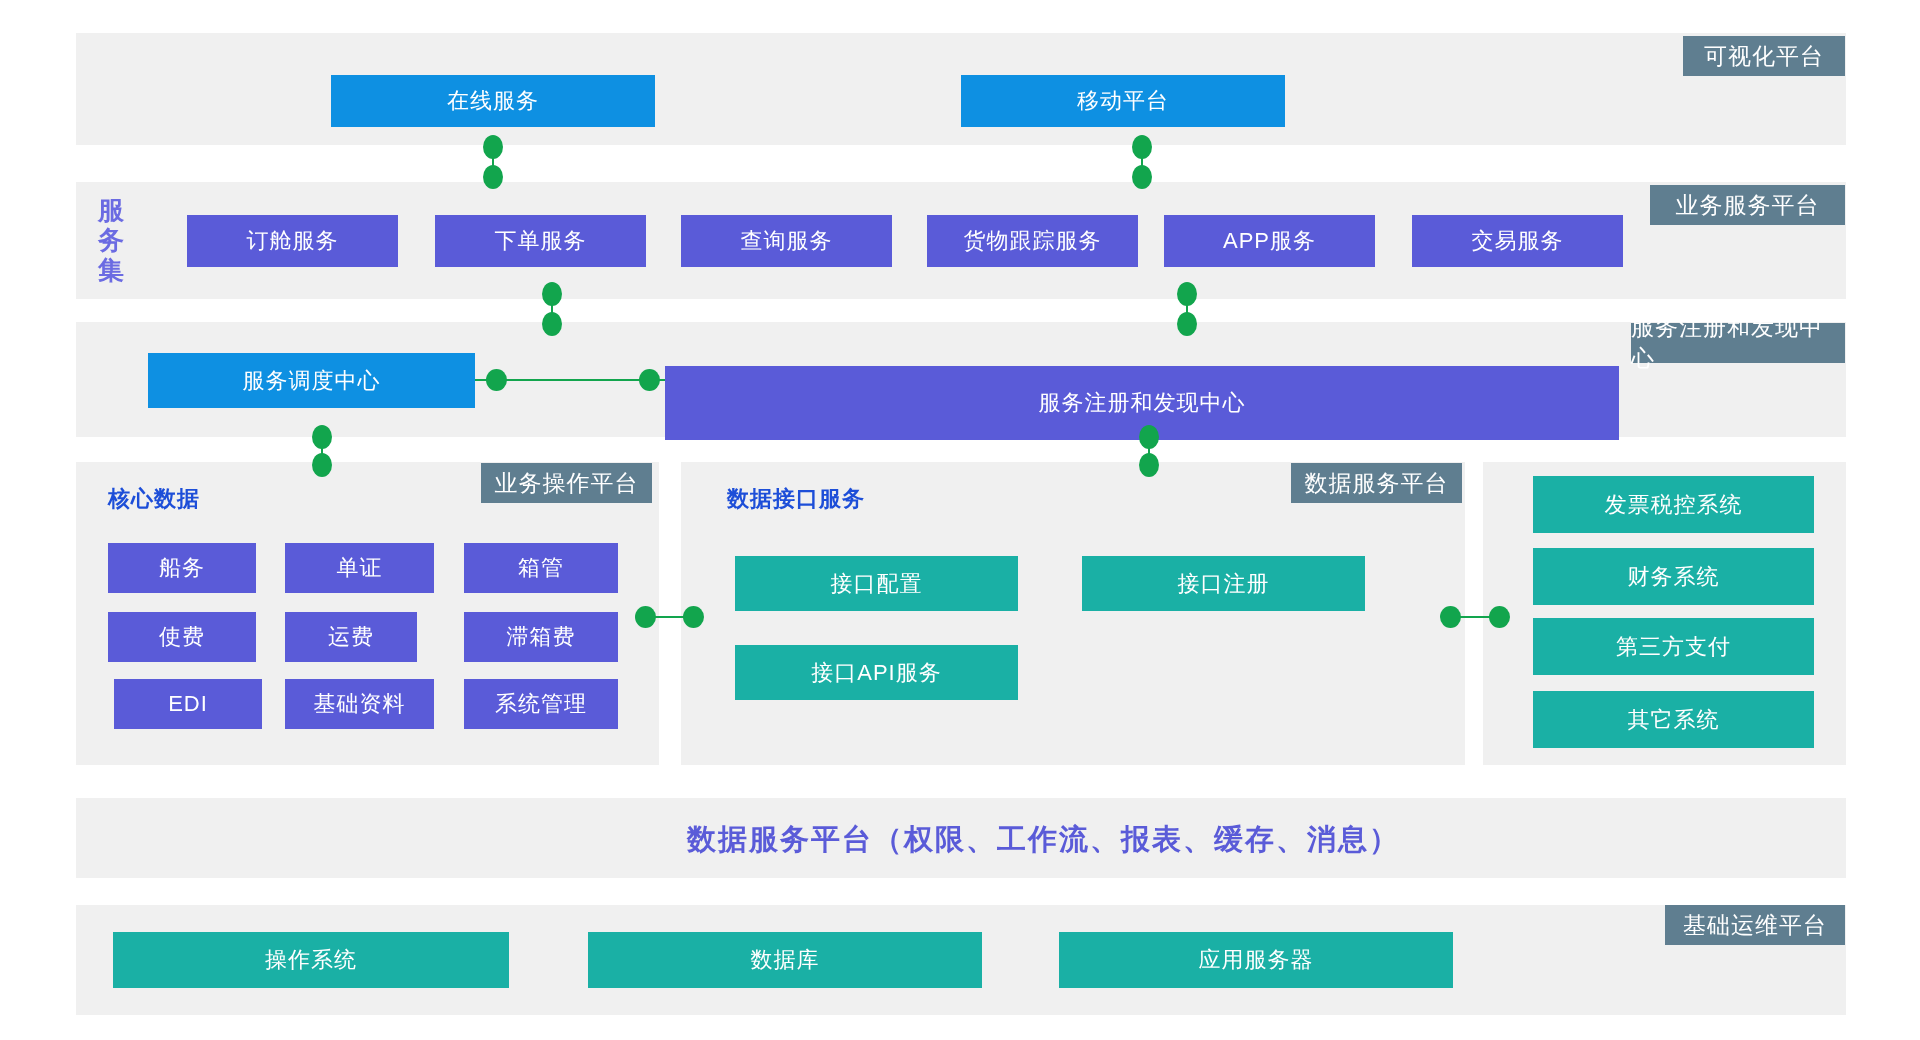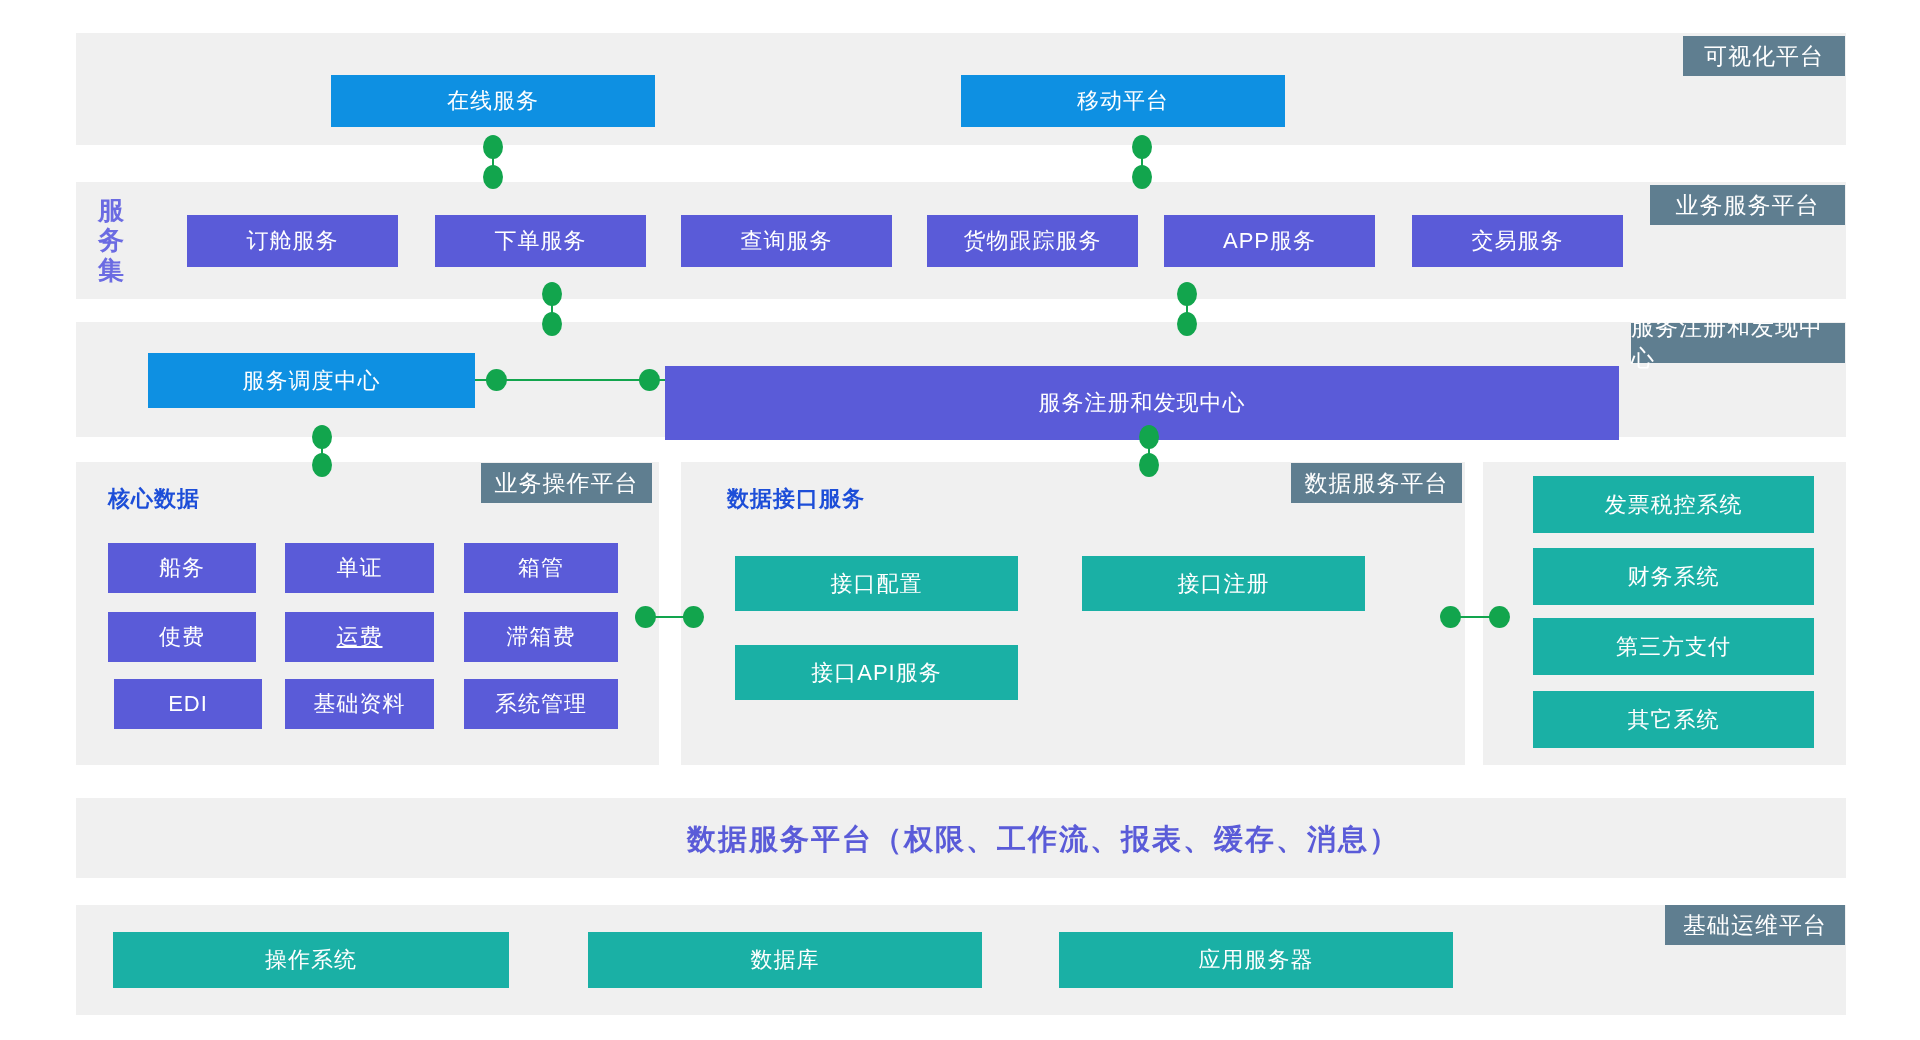--- a/index.html
+++ b/index.html
@@ -97,21 +97,21 @@
       </div>
     <div class="node purple" style="left:209px;top:81px;width:149px;height:50px;">
         <span>单证</span>
       </div>
     <div class="node purple" style="left:388px;top:81px;width:154px;height:50px;">
         <span>箱管</span>
       </div>
     <div class="node purple" style="left:32px;top:150px;width:148px;height:50px;">
         <span>使费</span>
       </div>
-    <div class="node purple" style="left:209px;top:150px;width:149px;height:50px;text-decoration:underline;">
+    <div class="node purple" style="left:209px;top:150px;width:132px;height:50px;">
         <span>运费</span>
       </div>
     <div class="node purple" style="left:388px;top:150px;width:154px;height:50px;">
         <span>滞箱费</span>
       </div>
     <div class="node purple" style="left:38px;top:217px;width:148px;height:50px;">
         <span>EDI</span>
       </div>
     <div class="node purple" style="left:209px;top:217px;width:149px;height:50px;">
         <span>基础资料</span>

